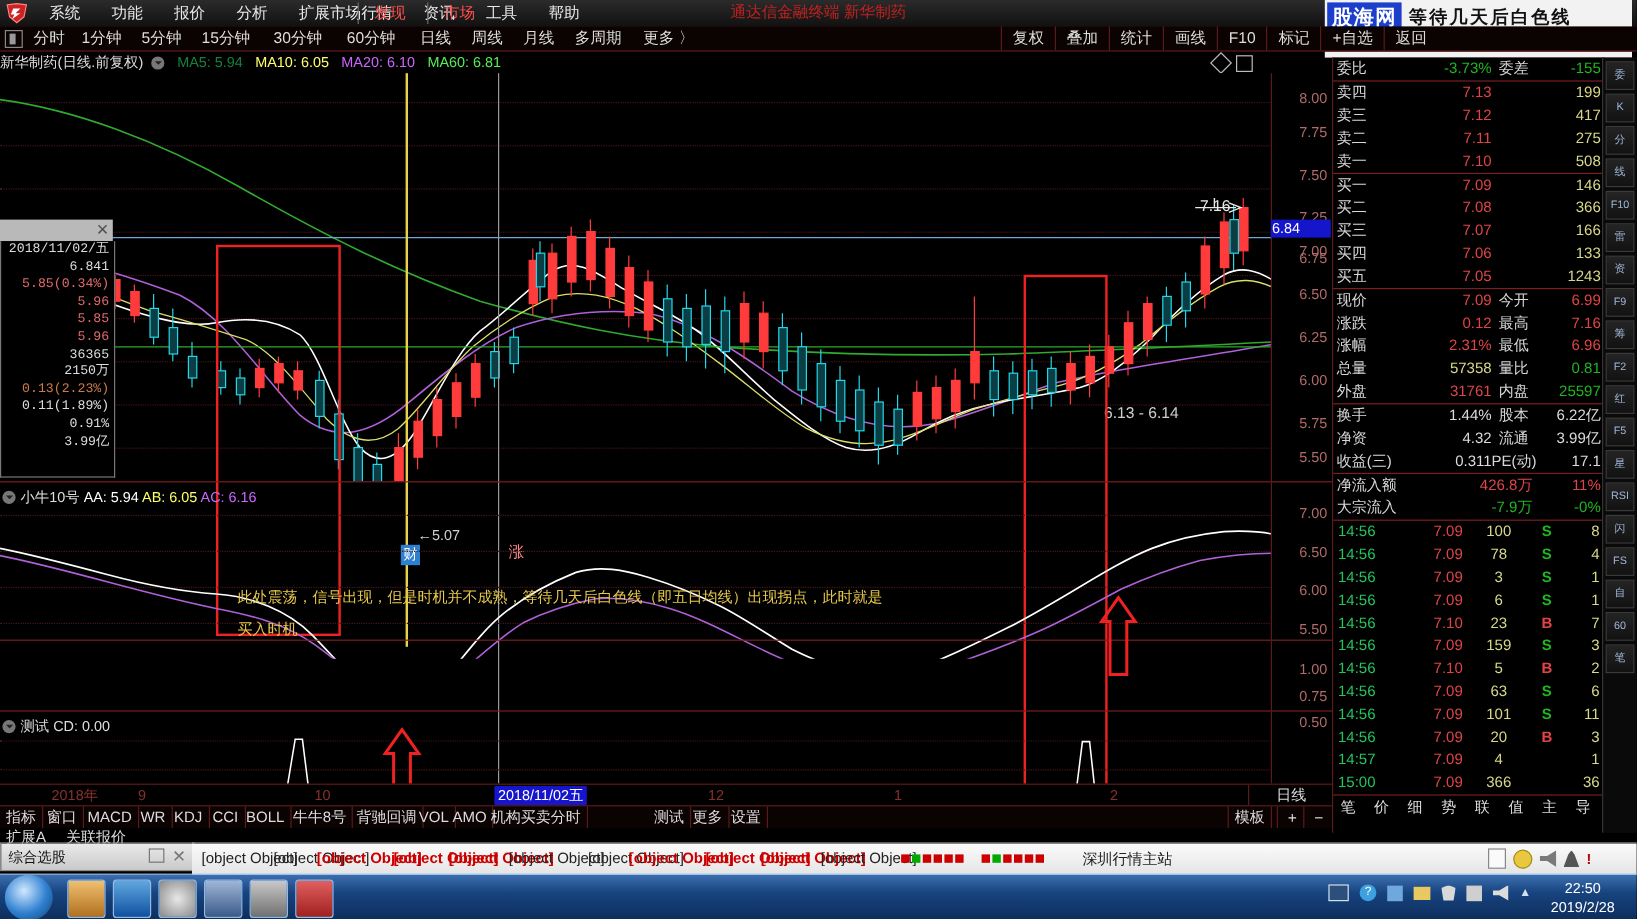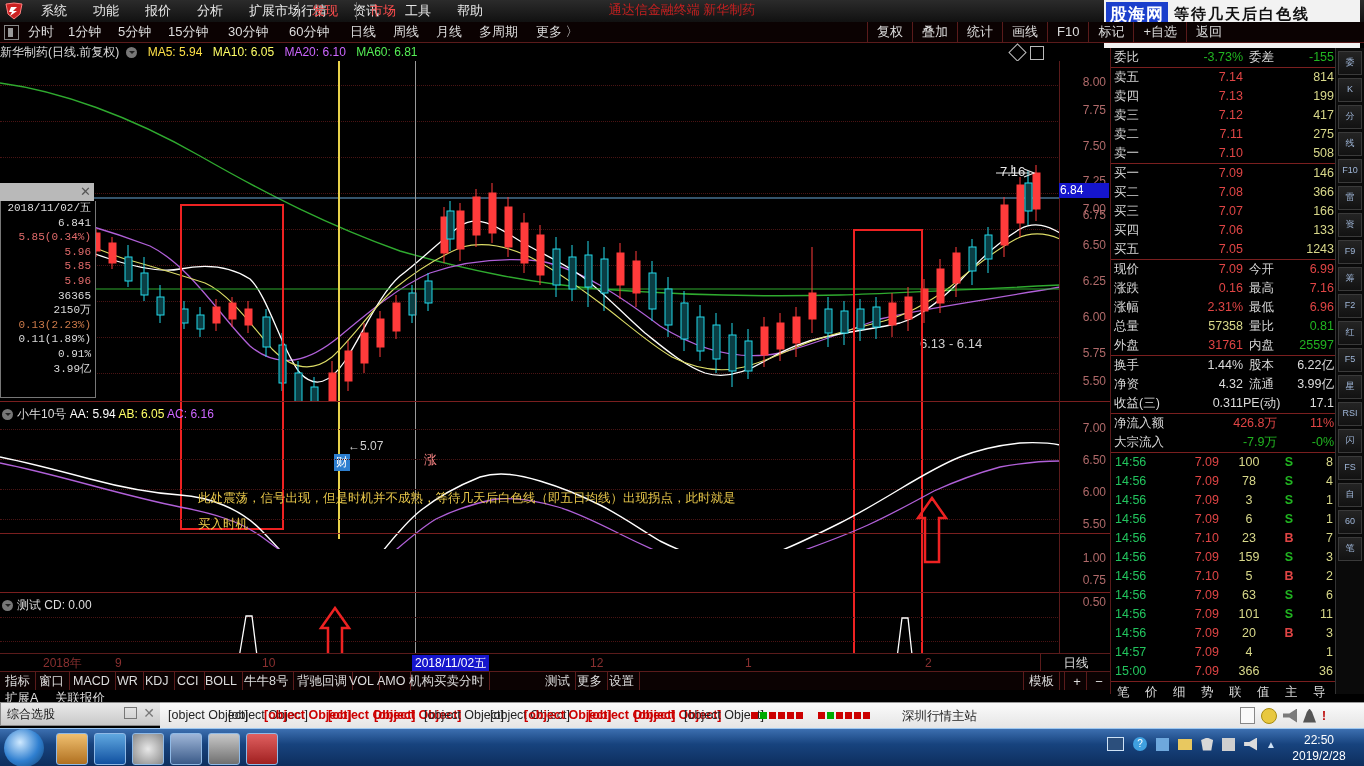--- a/index.html
+++ b/index.html
@@ -21,27 +21,27 @@
   .wm-badge{background:#1b3fcc;color:#fff;font-weight:bold;font-size:17px;padding:1px 4px;letter-spacing:1px;}
   .wm-sub{color:#111;font-weight:bold;font-size:15px;margin-left:6px;letter-spacing:2px;}
   .wm-url{position:absolute;left:3px;top:23px;color:#d40000;font-weight:bold;font-size:19px;letter-spacing:0px;}
 
   
   .periodbar{position:absolute;left:0;top:22px;width:1364px;height:20px;background:#0b0202;border-bottom:1px solid #5a1b1b;}
   .periodbar .pb{position:absolute;top:0;line-height:20px;font-size:13px;color:#ddd;padding:0 6px;}
   .periodbar .pb.sel{color:#ddd;}
   .win-ico{position:absolute;left:4px;top:3px;width:13px;height:13px;border:1px solid #888;}
   .win-ico:after{content:"";position:absolute;left:3px;top:2px;width:5px;height:9px;background:#999;}
-  .tb-right{position:absolute;top:0;height:20px;display:flex;margin-left:33px;}
+  .tb-right{position:absolute;top:0;height:20px;display:flex;}
   .tb-right span{line-height:20px;font-size:13px;color:#ddd;padding:0 9px;border-left:1px solid #5a1b1b;}
 
   
   .quotehdr{position:absolute;left:0;top:43px;width:1100px;height:18px;line-height:18px;font-size:12px;color:#ddd;}
   .quotehdr span{margin-right:7px;}
-  .ma5{color:#fde047;} .ma10{color:#ffff66;} .ma20{color:#cc66ff;} .ma60{color:#55ee55;}
+  .ma5{color:#15803d;} .ma10{color:#ffff66;} .ma20{color:#cc66ff;} .ma60{color:#55ee55;}
   .circ-btn{display:inline-block;width:11px;height:11px;border-radius:50%;background:#777;position:relative;top:2px;margin-right:4px;}
   .circ-btn:after{content:"";position:absolute;left:3px;top:4px;border-left:3px solid transparent;border-right:3px solid transparent;border-top:3px solid #222;}
   .hdr-icons{position:absolute;right:6px;top:2px;display:flex;gap:6px;}
   .diamond{width:11px;height:11px;transform:rotate(45deg);border:1px solid #bbb;}
   .sqbox{width:12px;height:12px;border:1px solid #bbb;}
 
   
   .chartwrap{position:absolute;left:0;top:61px;width:1110px;height:592px;background:#000;}
   .axis-right{position:absolute;right:0;top:0;width:50px;height:100%;border-left:1px solid #5a1b1b;}
   .axlabel{position:absolute;right:4px;font-size:12px;color:#b06a6a;}
@@ -533,25 +533,20 @@
 
     <div class="rp-row">
       <span class="lbl">委比</span>
       <span class="v1 grn">-3.73%</span>
       <span class="m">委差</span>
       <span class="v2 grn">-155</span>
     </div>
     <div class="hr"></div>
 
     <div class="rp-row">
-        <span class="lbl">卖五</span>
-        <span class="v1 red">7.14</span>
-        <span class="v2 yel">814</span>
-      </div>
-    <div class="rp-row">
         <span class="lbl">卖四</span>
         <span class="v1 red">7.13</span>
         <span class="v2 yel">199</span>
       </div>
     <div class="rp-row">
         <span class="lbl">卖三</span>
         <span class="v1 red">7.12</span>
         <span class="v2 yel">417</span>
       </div>
     <div class="rp-row">
@@ -593,21 +588,21 @@
     <div class="hr"></div>
 
     <div class="rp-row">
         <span class="lbl">现价</span>
         <span class="v1 red">7.09</span>
         <span class="m">今开</span>
         <span class="v2 red">6.99</span>
       </div>
     <div class="rp-row">
         <span class="lbl">涨跌</span>
-        <span class="v1 red">0.16</span>
+        <span class="v1 red">0.12</span>
         <span class="m">最高</span>
         <span class="v2 red">7.16</span>
       </div>
     <div class="rp-row">
         <span class="lbl">涨幅</span>
         <span class="v1 red">2.31%</span>
         <span class="m">最低</span>
         <span class="v2 red">6.96</span>
       </div>
     <div class="rp-row">

